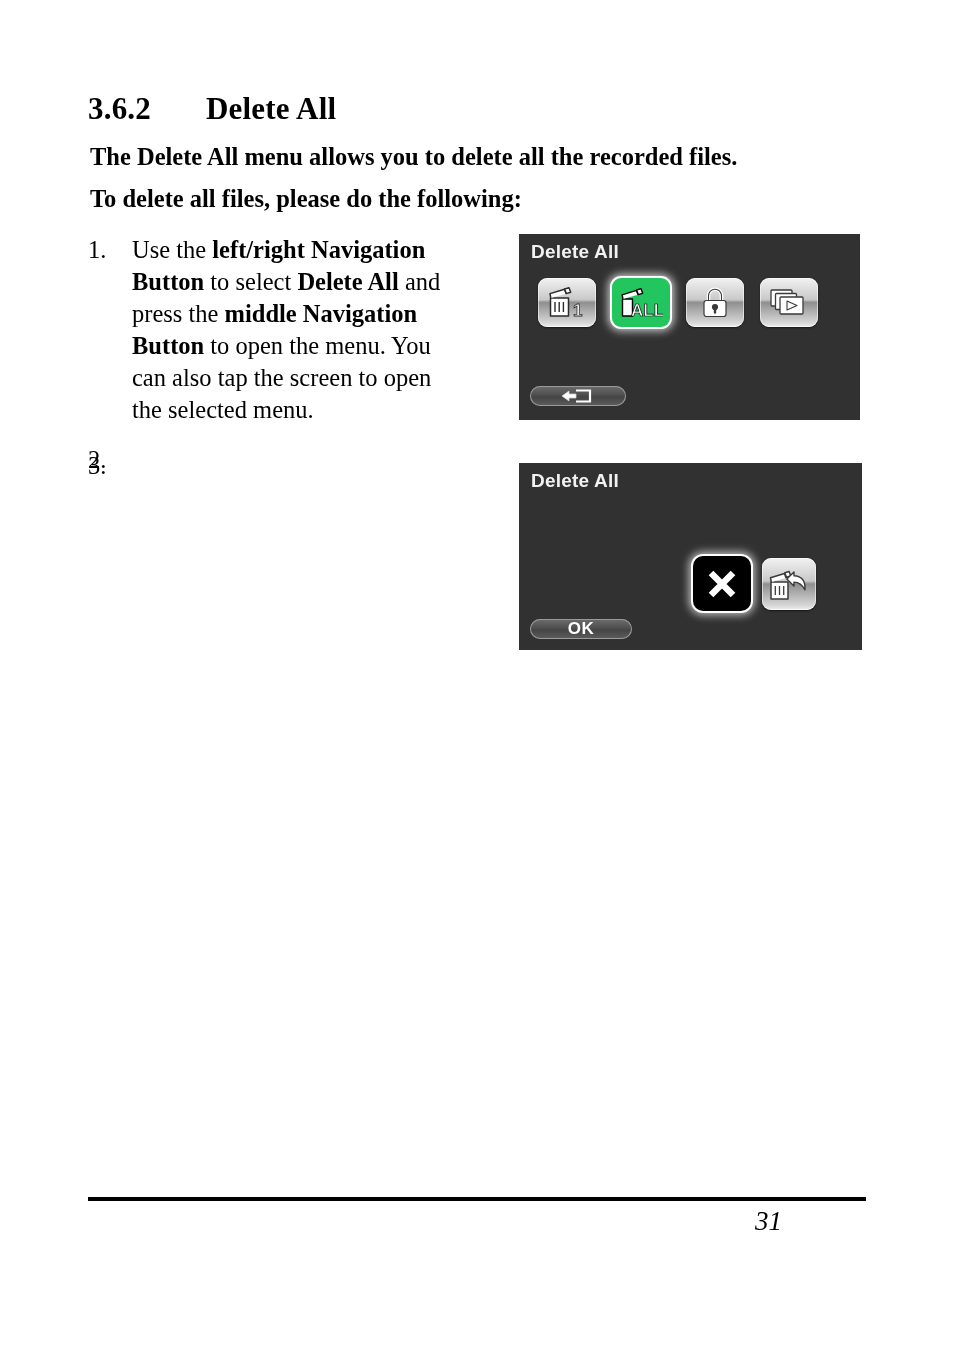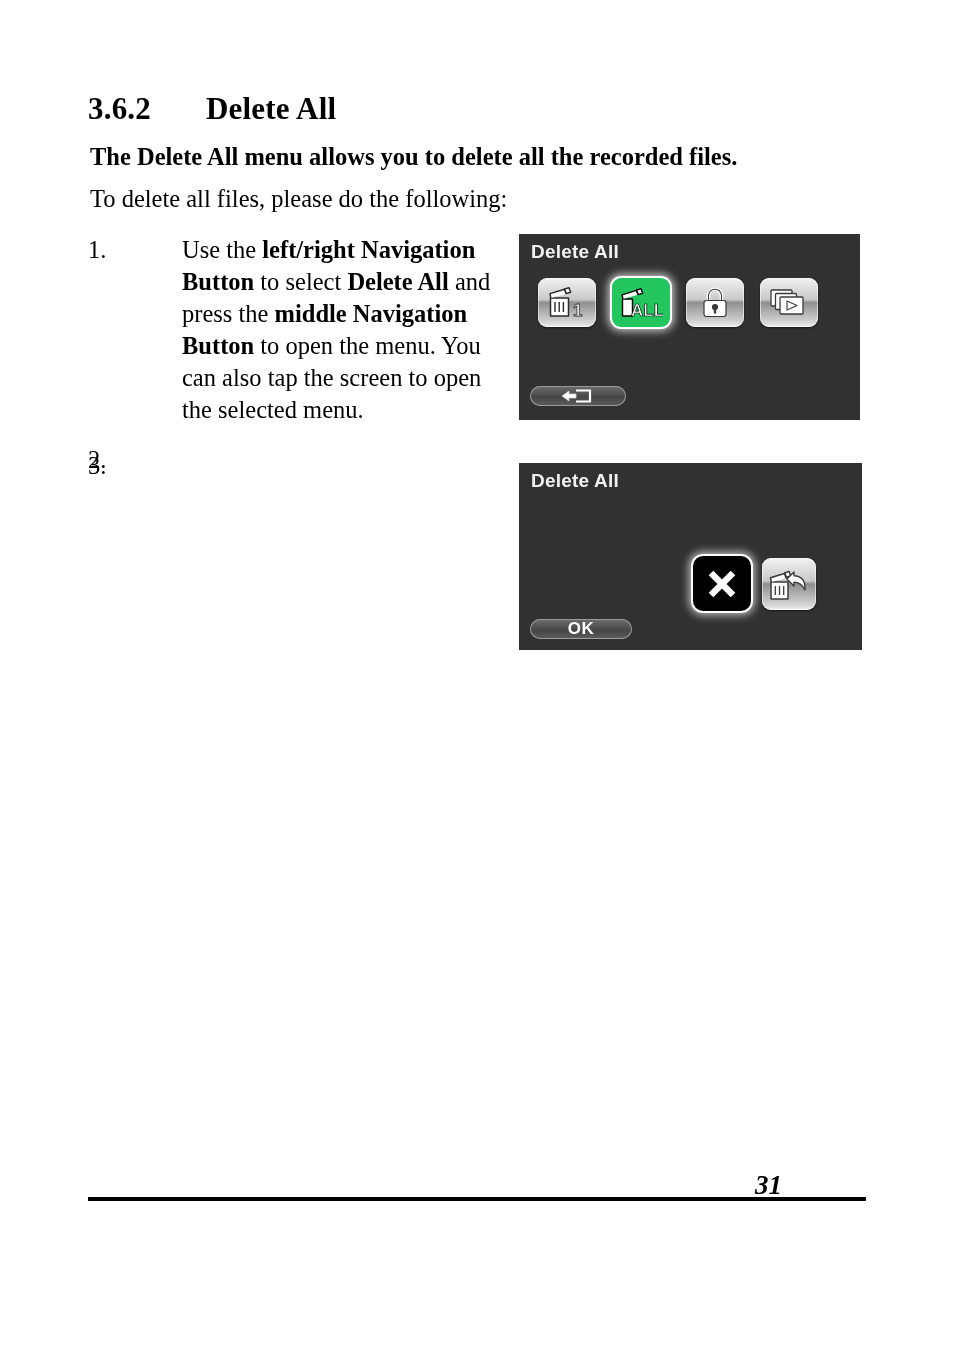--- a/index.html
+++ b/index.html
@@ -43,21 +43,21 @@
 
   
   .intro-para {
     position: absolute;
     left: 90px;
     width: 770px;
     font-size: 24.5px;
     line-height: 30px;
   }
   #intro-1 { top: 142px; font-weight: bold; }
-  #intro-2 { top: 184px; }
+  #intro-2 { top: 184px; font-weight: bold; }
 
   
   .steps {
     position: absolute;
     left: 88px;
     top: 234px;
     width: 410px;
   }
   .step {
     position: relative;
@@ -66,21 +66,21 @@
   }
   .step-num {
     position: absolute;
     left: 0;
     top: 0;
     width: 56px;
     font-size: 24.5px;
     line-height: 32px;
   }
   .step-body {
-    margin-left: 94px;
+    margin-left: 44px;
     font-size: 24.5px;
     line-height: 32px;
     width: 320px;
   }
   .step-body b { font-weight: bold; }
 
   
   .inline-trash-undo {
     display: inline-block;
     width: 44px;
@@ -208,24 +208,24 @@
     position: absolute;
     left: 88px;
     top: 1197px;
     width: 778px;
     height: 4px;
     background: #000000;
   }
   .page-number {
     position: absolute;
     right: 88px;
-    top: 1168px;
+    top: 1204px;
     font-family: "Liberation Serif", serif;
     font-style: italic;
-    font-weight: bold;
+    font-weight: normal;
     font-size: 27px;
     line-height: 34px;
   }
 </style>
 </head>
 <body>
 
 <div class="page">
 
   <div class="section-heading">

